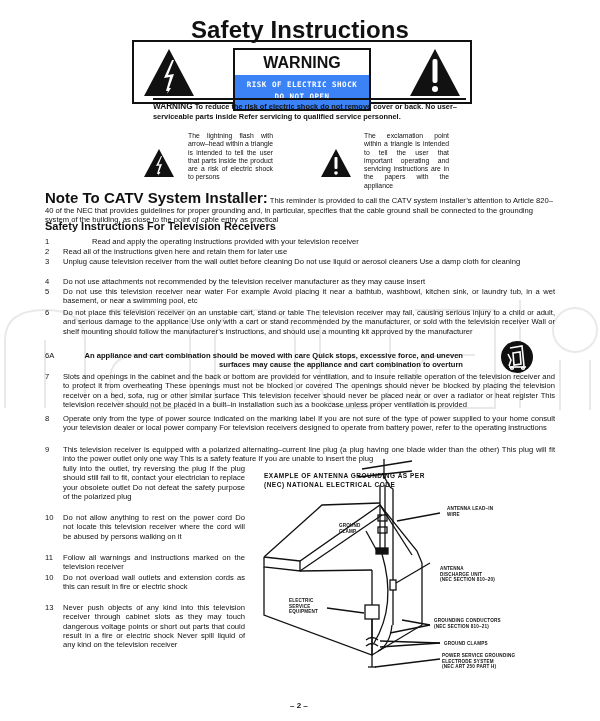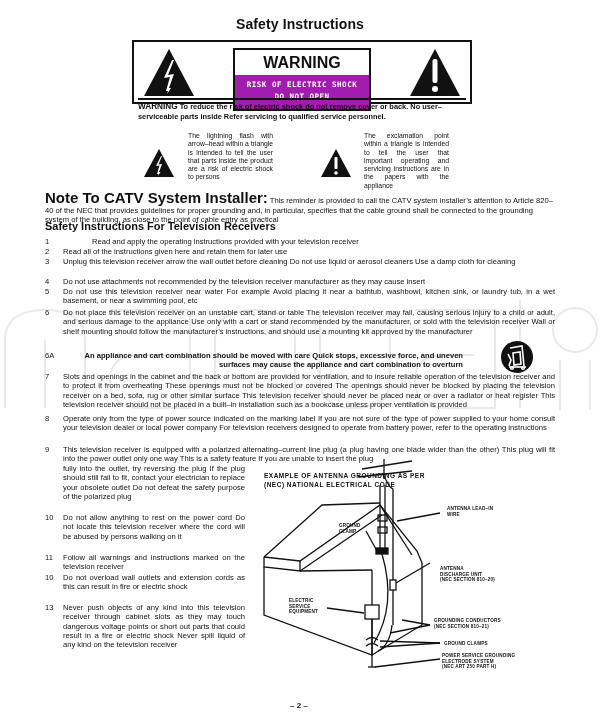--- a/index.html
+++ b/index.html
@@ -2,44 +2,44 @@
 <html><head>
 <meta charset="utf-8">
 <style>
   html, body { margin: 0; padding: 0; background: #ffffff; }
   body {
     width: 600px; height: 721px; position: relative; overflow: hidden;
     font-family: "Liberation Sans", sans-serif; color: #111;
   }
   .page-title {
     position: absolute; top: 16px; left: 0; width: 600px; text-align: center;
-    font-size: 14px; font-weight: bold; letter-spacing: 0.1px;
+    font-size: 24px; font-weight: bold; letter-spacing: 0.1px;
   }
   .warn-box {
     position: absolute; top: 40px; left: 132px; width: 340px; height: 64px;
     border: 2px solid #111; box-sizing: border-box;
   }
   .warn-box .tri-l { position: absolute; left: 9px; top: 5px; width: 52px; height: 50px; }
   .warn-box .tri-r { position: absolute; right: 9px; top: 5px; width: 52px; height: 50px; }
   .warn-center {
     position: absolute; left: 99px; top: 6px; width: 138px; height: 63px;
     border: 2px solid #111; box-sizing: border-box; background: #fff;
   }
   .warn-center .w-title {
     height: 26px; line-height: 26px; text-align: center; font-weight: bold;
     font-size: 16px;
   }
   .warn-center .w-black {
-    position: absolute; left: 0; right: 0; bottom: 0; height: 34px; background: #a21caf;
+    position: absolute; left: 0; right: 0; bottom: 0; height: 34px; background: #3b82f6;
     color: #fff; text-align: center; font-family: "DejaVu Sans Mono", monospace;
     font-weight: bold; font-size: 7.5px; line-height: 12px; padding-top: 4px;
     box-sizing: border-box; letter-spacing: 0.5px; margin-top: 16px;
   }
   .warn-note {
-    position: absolute; left: 4px; right: 4px; top: 56px;
+    position: absolute; left: 19px; right: 4px; top: 56px;
     font-size: 7.4px; line-height: 10px; font-weight: bold;
     border-top: 2px solid #111; padding-top: 2px;
   }
   .warn-note .lbl { font-size: 8.2px; }
   .sym-row { position: absolute; top: 132px; left: 0; width: 600px; height: 56px; }
   .sym-item { position: absolute; top: 0; }
   .sym-item svg { position: absolute; top: 16px; width: 32px; height: 30px; }
   .sym-item .sym-text {
     position: absolute; top: 0; font-size: 6.8px; line-height: 8.3px; text-align: justify;
     width: 85px;
@@ -138,21 +138,21 @@
   <div class="item" style="top:0; width:510px;">
     <span class="num">1</span>
     <span class="txt" style="width:492px;padding-left:29px;">Read and apply the operating instructions provided with your television receiver</span>
   </div>
   <div class="item" style="top:10px; width:510px;">
     <span class="num">2</span>
     <span class="txt" style="width:492px;">Read all of the instructions given here and retain them for later use</span>
   </div>
   <div class="item" style="top:20px; width:510px;">
     <span class="num">3</span>
-    <span class="txt" style="width:492px;">Unplug this television receiver arrow the wall outlet before cleaning  Do not use liquid or aerosol cleaners  Use a damp cloth for cleaning</span>
+    <span class="txt" style="width:492px;">Unplug cause television receiver from the wall outlet before cleaning  Do not use liquid or aerosol cleaners  Use a damp cloth for cleaning</span>
   </div>
   <div class="item" style="top:40px; width:510px;">
     <span class="num">4</span>
     <span class="txt" style="width:492px;">Do not use attachments not recommended by the television receiver manufacturer as they may cause insert</span>
   </div>
   <div class="item" style="top:50px; width:510px;">
     <span class="num">5</span>
     <span class="txt" style="width:492px;">Do not use this television receiver near water  For example  Avoid placing it near a bathtub, washbowl, kitchen sink, or laundry tub, in a wet basement, or near a swimming pool, etc</span>
   </div>
   <div class="item" style="top:71px; width:510px;">

